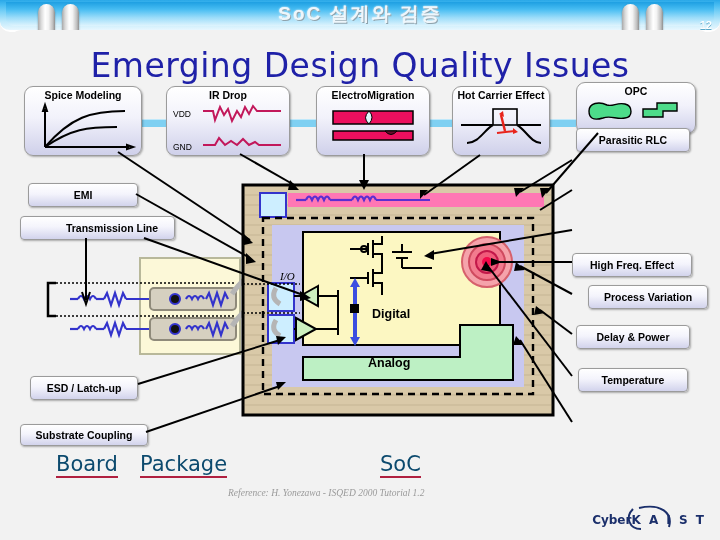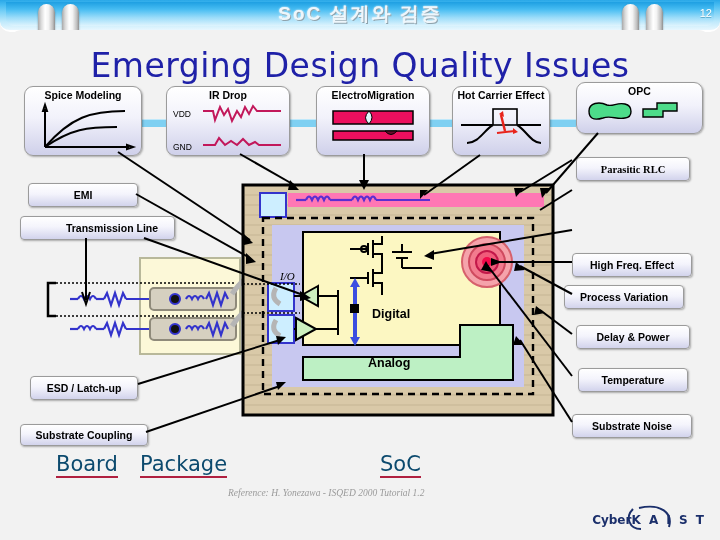--- a/index.html
+++ b/index.html
@@ -15,22 +15,22 @@
   .banner{position:absolute;left:0;top:0;width:720px;height:30px;
           background:linear-gradient(to bottom,#2aa8e8 0%,#49bdf2 18%,#7fd3f7 42%,#bfe9fb 72%,#e8f7fe 100%);
           border-bottom:2px solid #ffffff;
           border-radius:0 0 10px 10px;}
   .banner-in{position:absolute;left:6px;top:2px;width:708px;height:24px;
           background:linear-gradient(to bottom,#1e9fe2 0%,#46bcf2 30%,#9bdcf9 65%,#dff4fd 100%);
           border-radius:0 0 8px 8px;}
   .banner-title{position:absolute;left:0;top:1px;width:720px;text-align:center;
           font-size:19px;font-weight:bold;letter-spacing:2px;
           color:#eef6fb;text-shadow:1px 1px 0 #8fa3ad, 0 0 2px #ffffff;}
-  .page-num{position:absolute;right:8px;top:7px;font-size:11px;color:#ffffff;
-          font-weight:normal;text-shadow:0 1px 0 #5aa7c8;}
+  .page-num{position:absolute;right:8px;top:19px;font-size:11px;color:#ffffff;
+          font-weight:bold;text-shadow:0 1px 0 #5aa7c8;}
   
   .pin{position:absolute;width:17px;height:58px;border-radius:9px;
        background:linear-gradient(to right,#a9a9a9 0%,#d9d9d9 18%,#ffffff 42%,#f3f3f3 62%,#bdbdbd 88%,#8e8e8e 100%);
        box-shadow:0 1px 2px rgba(0,0,0,.35);}
   .pin::after{content:"";position:absolute;left:1px;bottom:-3px;width:15px;height:12px;
        border-radius:50%;background:radial-gradient(ellipse at 35% 30%,#e6e6e6,#9a9a9a 70%,#6f6f6f);}
   .pin.p1{left:38px;top:4px;} .pin.p2{left:62px;top:4px;}
   .pin.p3{left:622px;top:4px;} .pin.p4{left:646px;top:4px;}
   
   .panel{position:absolute;left:8px;top:30px;width:704px;height:478px;
@@ -127,36 +127,35 @@
         <path class="blk" d="M64 38 L88 38"></path>
       <path class="blk" d="M14 56 C26 56 32 42 40 38"></path>
       <path class="blk" d="M64 38 C72 42 78 56 88 56"></path>
       <path d="M52 44 L48 28" stroke="#e8231b" stroke-width="2.4" fill="none"></path>
       <path d="M46 27 L50 24 L51 30 Z" fill="#e8231b"></path>
       <path d="M44 46 L62 44" stroke="#e8231b" stroke-width="2" fill="none"></path>
       <path d="M60 41 L65 45 L60 47 Z" fill="#e8231b"></path>
     </svg>
   </div>
 
-  <div class="ibox" style="left:576px;top:82px;width:118px;height:50px;padding-left:7px;">
+  <div class="ibox" style="left:576px;top:82px;width:118px;height:50px;">
     <div class="cap">OPC</div>
     <svg width="118" height="50">
       <path d="M12 28 C12 20 22 18 30 22 C36 24 40 19 48 21 C56 23 56 34 48 35 C40 37 34 32 26 35 C16 38 12 35 12 28 Z" fill="#4ddc8a" stroke="#000" stroke-width="1.4"></path>
       <path d="M66 34 L66 26 L80 26 L80 20 L100 20 L100 28 L86 28 L86 34 Z" fill="#4ddc8a" stroke="#000" stroke-width="1.4"></path>
     </svg>
   </div>
 
-  <div class="lbl" style="left:576px;top:157px;width:112px;height:22px;font-family:Liberation Serif, serif;">Parasitic RLC</div>
+  <div class="lbl" style="left:576px;top:128px;width:112px;height:22px;">Parasitic RLC</div>
 
 
   <div class="lbl" style="left:572px;top:253px;width:118px;height:22px;">High Freq. Effect</div>
-  <div class="lbl" style="left:564px;top:285px;width:118px;height:22px;text-align:center;">Process Variation</div>
+  <div class="lbl" style="left:588px;top:285px;width:118px;height:22px;text-align:center;">Process Variation</div>
   <div class="lbl" style="left:576px;top:325px;width:112px;height:22px;text-align:center;">Delay &amp; Power</div>
   <div class="lbl" style="left:578px;top:368px;width:108px;height:22px;">Temperature</div>
-  <div class="lbl" style="left:572px;top:414px;width:118px;height:22px;">Substrate Noise</div>
 
   <div class="lbl" style="left:28px;top:183px;width:108px;height:22px;">EMI</div>
   <div class="lbl" style="left:20px;top:216px;width:124px;height:22px;padding-left:29px;">Transmission Line</div>
   <div class="lbl" style="left:30px;top:376px;width:106px;height:22px;">ESD / Latch-up</div>
   <div class="lbl" style="left:20px;top:424px;width:126px;height:20px;">Substrate Coupling</div>
 
   <svg width="720" height="540">
 
     <rect x="140" y="258" width="100" height="96" fill="#fcf8d8" stroke="#b8b89a" stroke-width="2"></rect>
 

